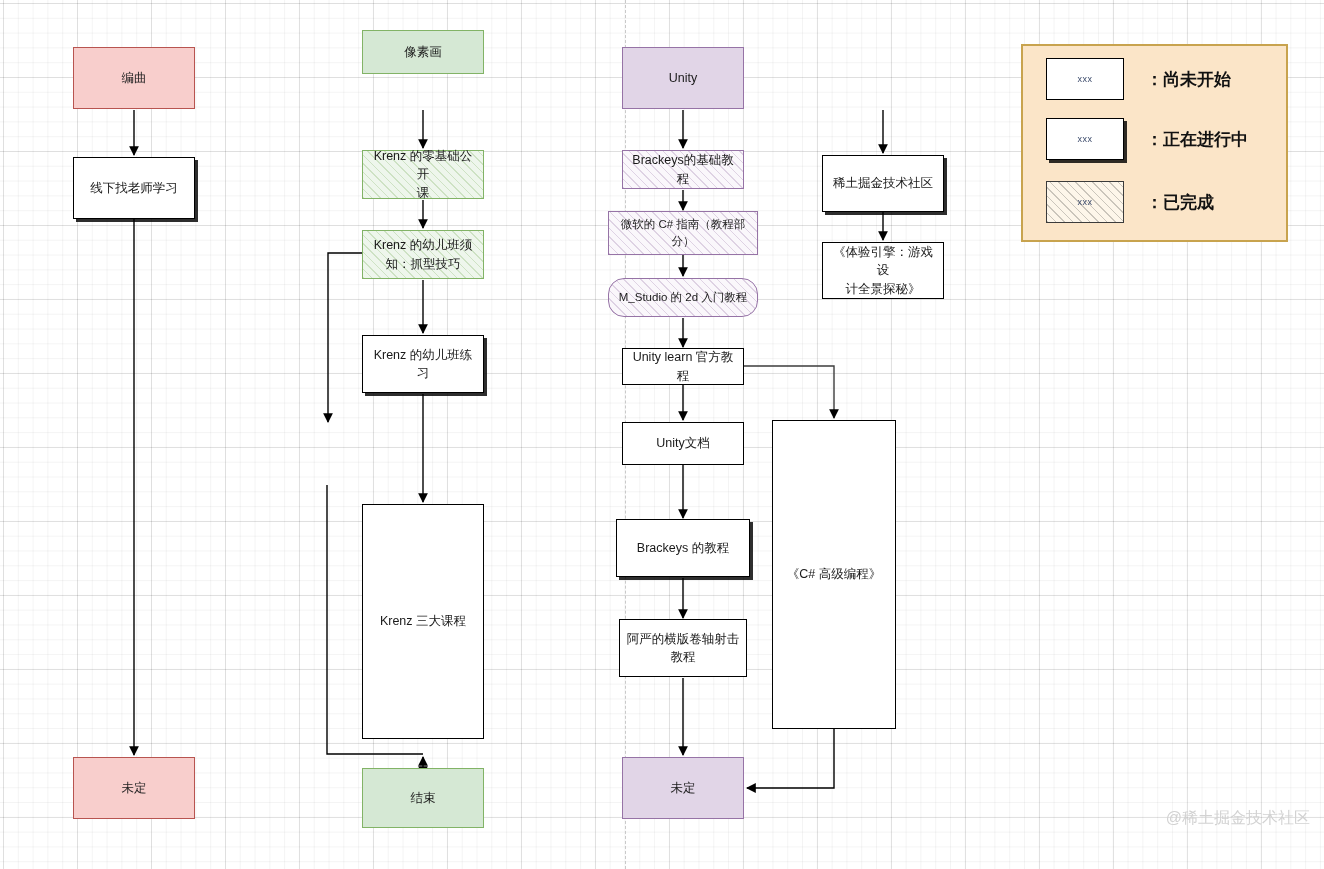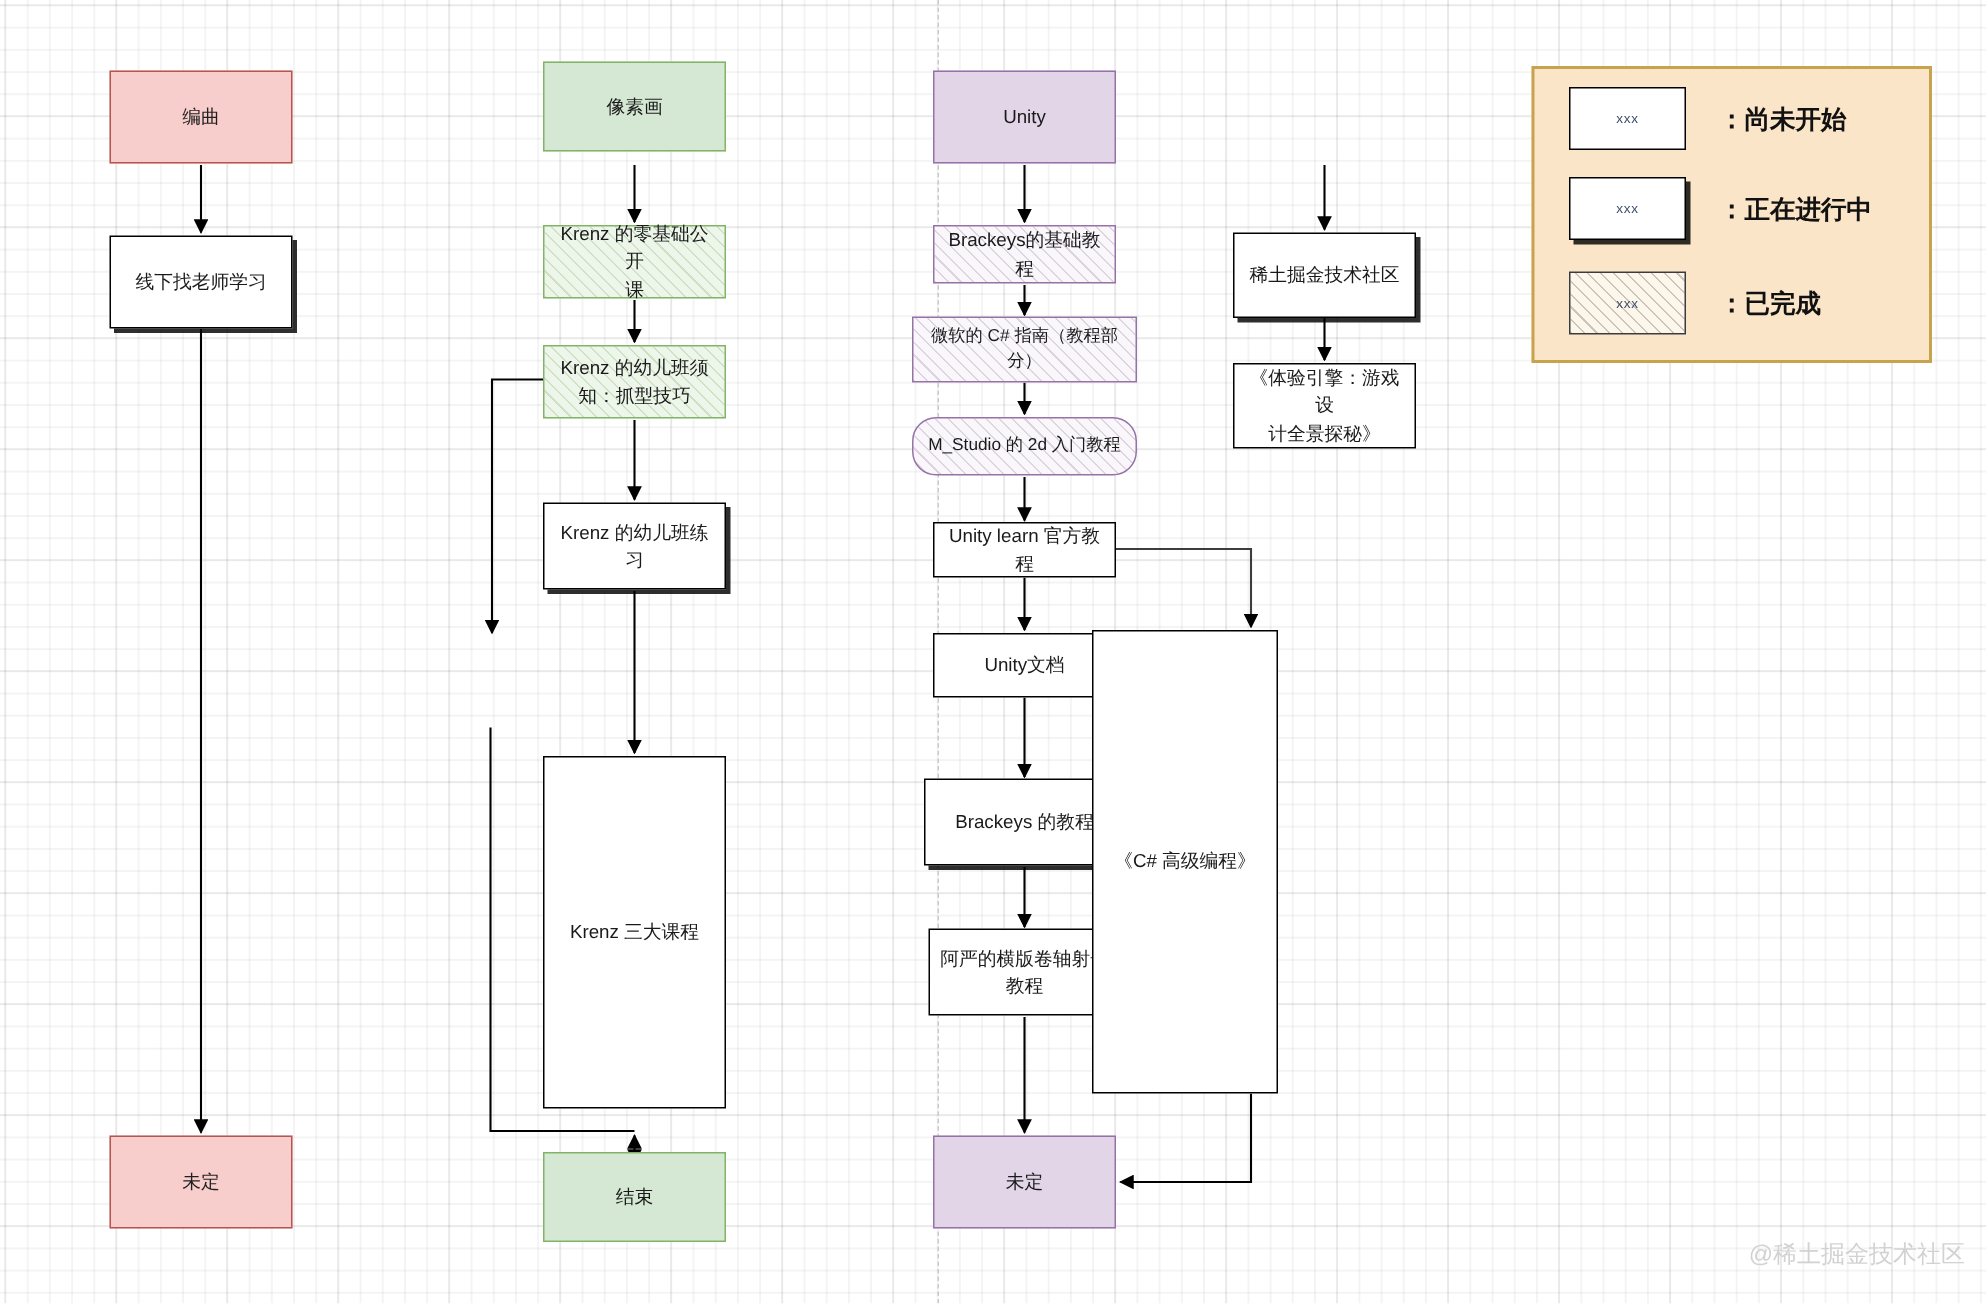--- a/index.html
+++ b/index.html
@@ -137,21 +137,21 @@
     background-image: repeating-linear-gradient(
       45deg,
       rgba(0,0,0,0.20) 0px,
       rgba(0,0,0,0.20) 1px,
       transparent 1px,
       transparent 6px);
   }
   #watermark {
     position: absolute;
     right: 14px;
-    bottom: 22px;
+    bottom: 40px;
     font-size: 16px;
     color: #d2d2d2;
     z-index: 5;
     white-space: nowrap;
   }
   .guide-dash {
     position: absolute;
     top: 0;
     height: 869px;
     border-left: 1px dashed #c9c9c9;
@@ -201,41 +201,41 @@
       <path d="M 883 211 L 883 240"></path>
     </g>
 
     <path d="M 423 757 L 423 775" stroke="#000" stroke-width="1.4" fill="none" marker-start="url(#ahs)" marker-end="url(#ahs)"></path>
   </svg>
 
   <div class="node c-red" style="left:73px;  top:47px;  width:122px; height:62px;">编曲</div>
   <div class="node st-inprogress" style="left:73px; top:157px; width:122px; height:62px;">线下找老师学习</div>
   <div class="node c-red" style="left:73px; top:757px; width:122px; height:62px;">未定</div>
 
-  <div class="node c-green" style="left:362px; top:41px; width:122px; height:60px;">像素画</div>
+  <div class="node c-green" style="left:362px; top:30px; width:122px; height:44px;">像素画</div>
   <div class="node c-green-done" style="left:362px; top:150px; width:122px; height:49px;">Krenz 的零基础公开
 课</div>
   <div class="node c-green-done" style="left:362px; top:230px; width:122px; height:49px;">Krenz 的幼儿班须
 知：抓型技巧</div>
   <div class="node st-inprogress" style="left:362px; top:335px; width:122px; height:58px;">Krenz 的幼儿班练习</div>
   <div class="node st-notstarted" style="left:362px; top:504px; width:122px; height:235px;">Krenz 三大课程</div>
   <div class="node c-green" style="left:362px; top:768px; width:122px; height:60px;">结束</div>
 
   <div class="node c-purple" style="left:622px; top:47px; width:122px; height:62px;">Unity</div>
   <div class="node c-purple-done" style="left:622px; top:150px; width:122px; height:39px;">Brackeys的基础教程</div>
   <div class="node c-purple-done" style="left:608px; top:211px; width:150px; height:44px; font-size:11.5px;">微软的 C# 指南（教程部
 分）</div>
   <div class="node c-purple-done" style="left:608px; top:278px; width:150px; height:39px; font-size:11.5px;border-radius:16px;">M_Studio 的 2d 入门教程</div>
   <div class="node st-notstarted" style="left:622px; top:348px; width:122px; height:37px;">Unity learn 官方教程</div>
   <div class="node st-notstarted" style="left:622px; top:422px; width:122px; height:43px;">Unity文档</div>
   <div class="node st-inprogress" style="left:616px; top:519px; width:134px; height:58px;">Brackeys 的教程</div>
   <div class="node st-notstarted" style="left:619px; top:619px; width:128px; height:58px;">阿严的横版卷轴射击
 教程</div>
   <div class="node c-purple" style="left:622px; top:757px; width:122px; height:62px;">未定</div>
-  <div class="node st-notstarted" style="left:728px; top:420px; width:124px; height:309px;">《C# 高级编程》</div>
+  <div class="node st-notstarted" style="left:772px; top:420px; width:124px; height:309px;">《C# 高级编程》</div>
 
   <div class="node st-inprogress" style="left:822px; top:155px; width:122px; height:57px;">稀土掘金技术社区</div>
   <div class="node st-notstarted" style="left:822px; top:242px; width:122px; height:57px;">《体验引擎：游戏设
 计全景探秘》</div>
 
   <div id="legend">
     <div class="legend-row" style="top:12px;">
       <div class="legend-swatch st-notstarted">
         <span>xxx</span>
       </div>

